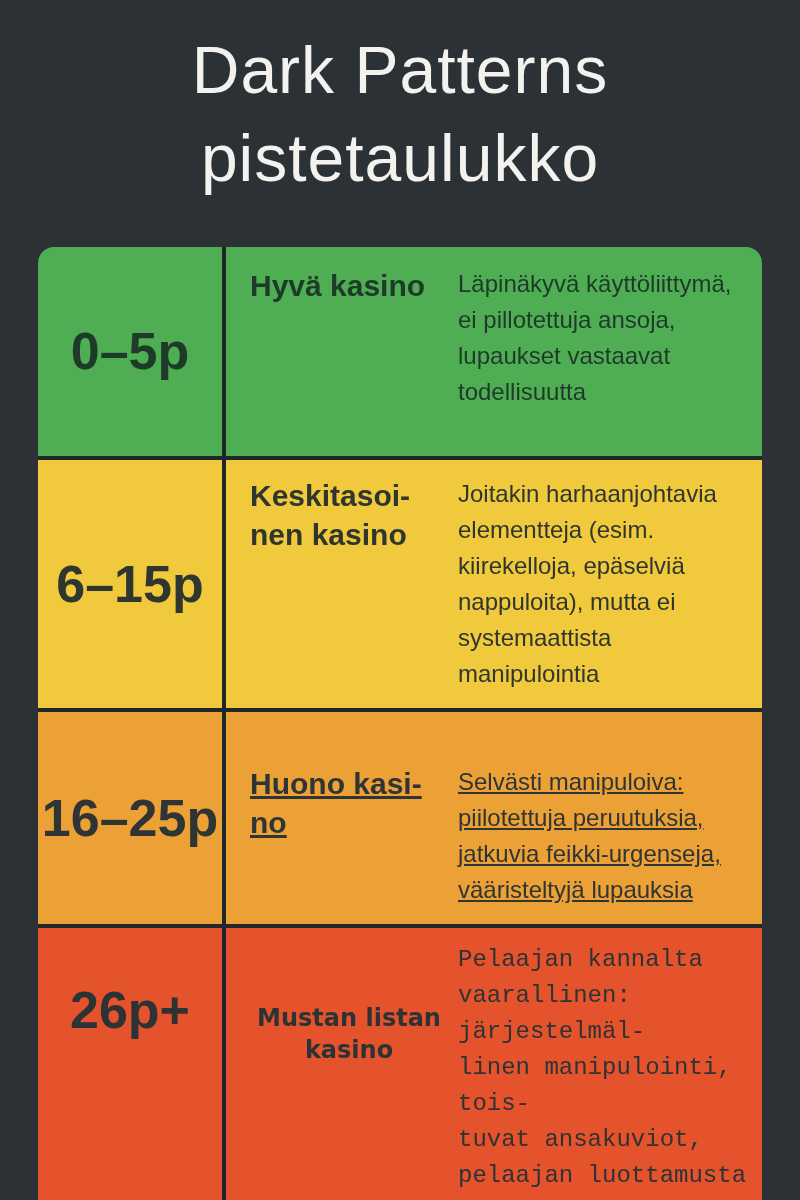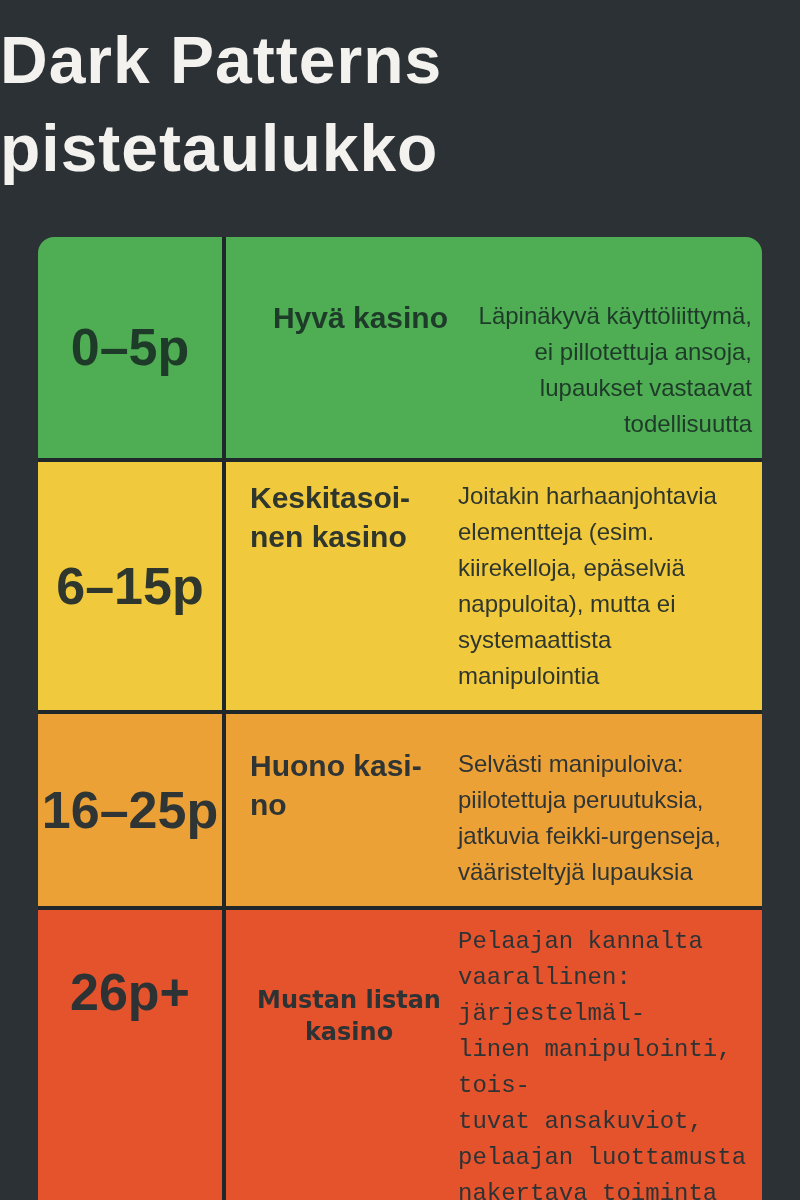--- a/index.html
+++ b/index.html
@@ -5,24 +5,25 @@
   * { margin: 0; padding: 0; box-sizing: border-box; }
   html, body { width: 800px; }
   body {
     width: 800px;
     height: 1200px;
     background: #2b3134;
     font-family: "Liberation Sans", "DejaVu Sans", sans-serif;
     overflow: hidden;
   }
   .page-title {
-    margin-top: 16px;
+    margin-top: 26px;
+    text-align: center;
     color: #f4f2ee;
     font-size: 66px;
-    font-weight: bold;
+    font-weight: normal;
     line-height: 1.34;
     letter-spacing: 1px;
     white-space: pre-line;
   }
   .score-table {
     width: 724px;
     margin: 44px auto 0 auto;
     border-radius: 16px;
     overflow: hidden;
   }
@@ -62,25 +63,25 @@
     white-space: pre-line;
   }
   .category-desc {
     flex: 1;
     padding-left: 10px;
     font-size: 24px;
     line-height: 1.5;
     white-space: pre-line;
   }
   .row-good .category-name,
-  .row-good .category-desc { padding-top: 61px; text-align: right; }
+  .row-good .category-desc { padding-top: 19px; }
   .row-average .category-name,
   .row-average .category-desc { padding-top: 16px; }
   .row-bad .category-name,
-  .row-bad .category-desc { padding-top: 32px; }
+  .row-bad .category-desc { padding-top: 52px; text-decoration: underline; }
   .row-blacklist .category-name {
     padding-top: 74px;
     text-align: center;
     font-family: "DejaVu Sans", sans-serif;
     font-size: 24px;
     line-height: 1.35;
   }
   .row-blacklist .category-desc { padding-top: 14px; font-family: Liberation Mono, monospace; }
 
   .row-good      { color: #1e3a29; }

